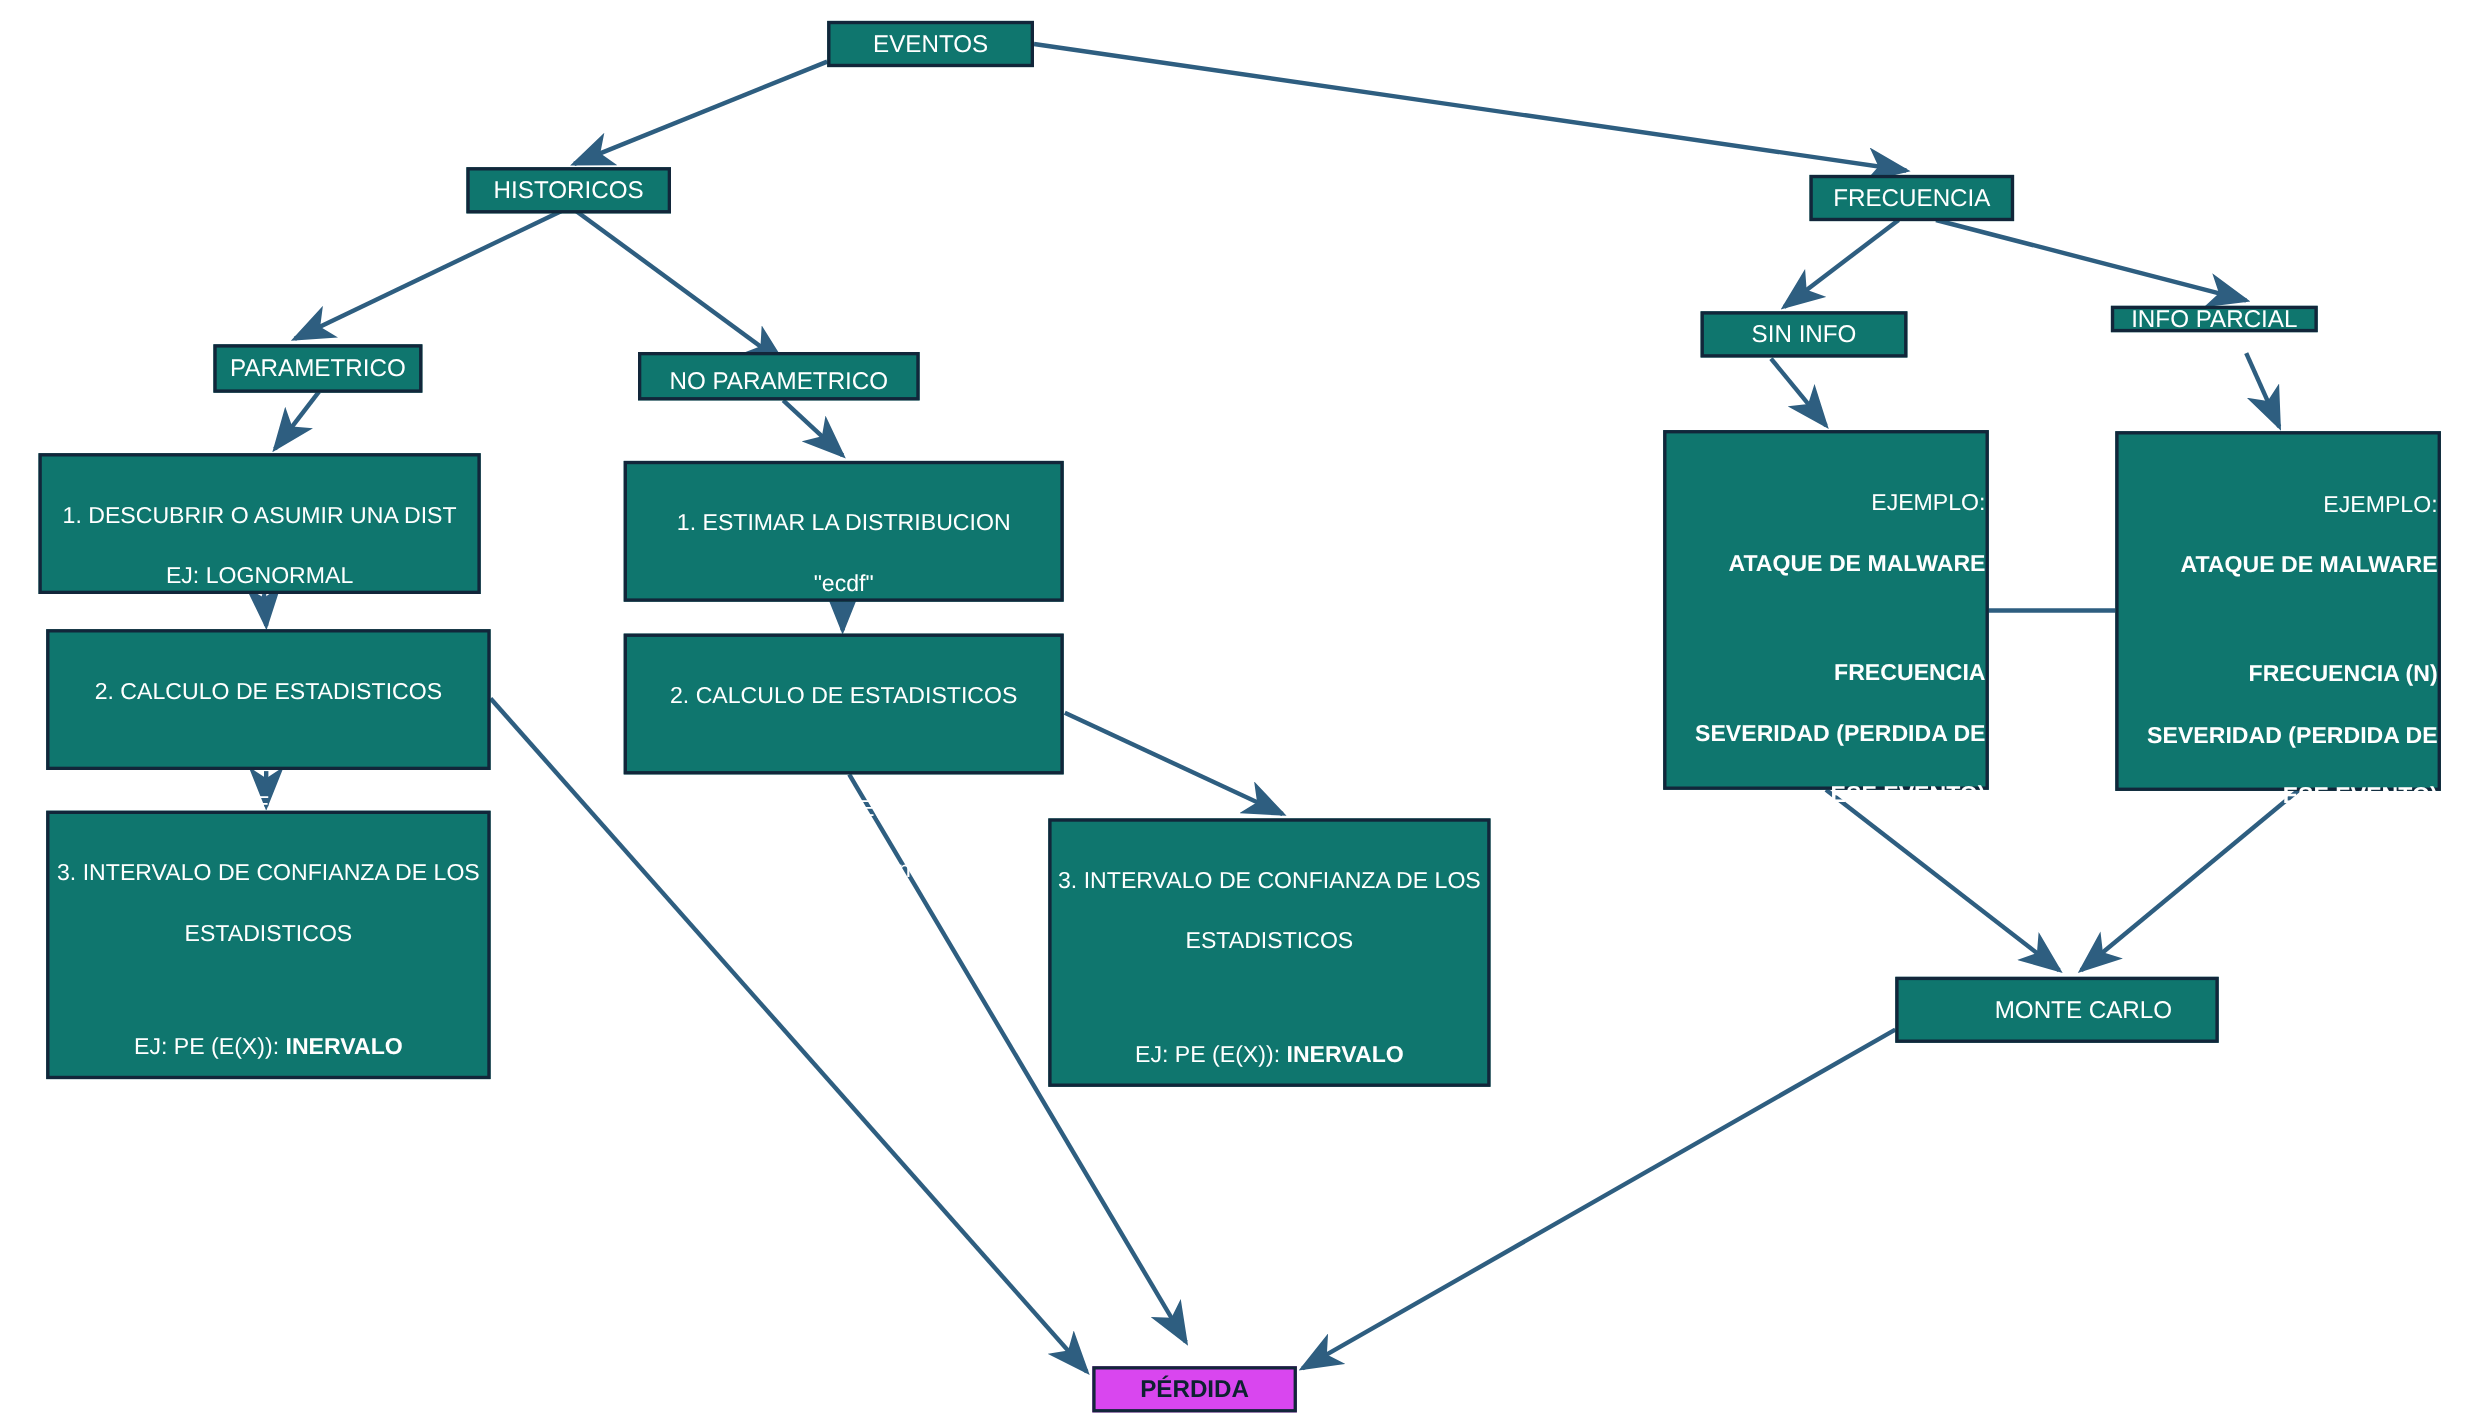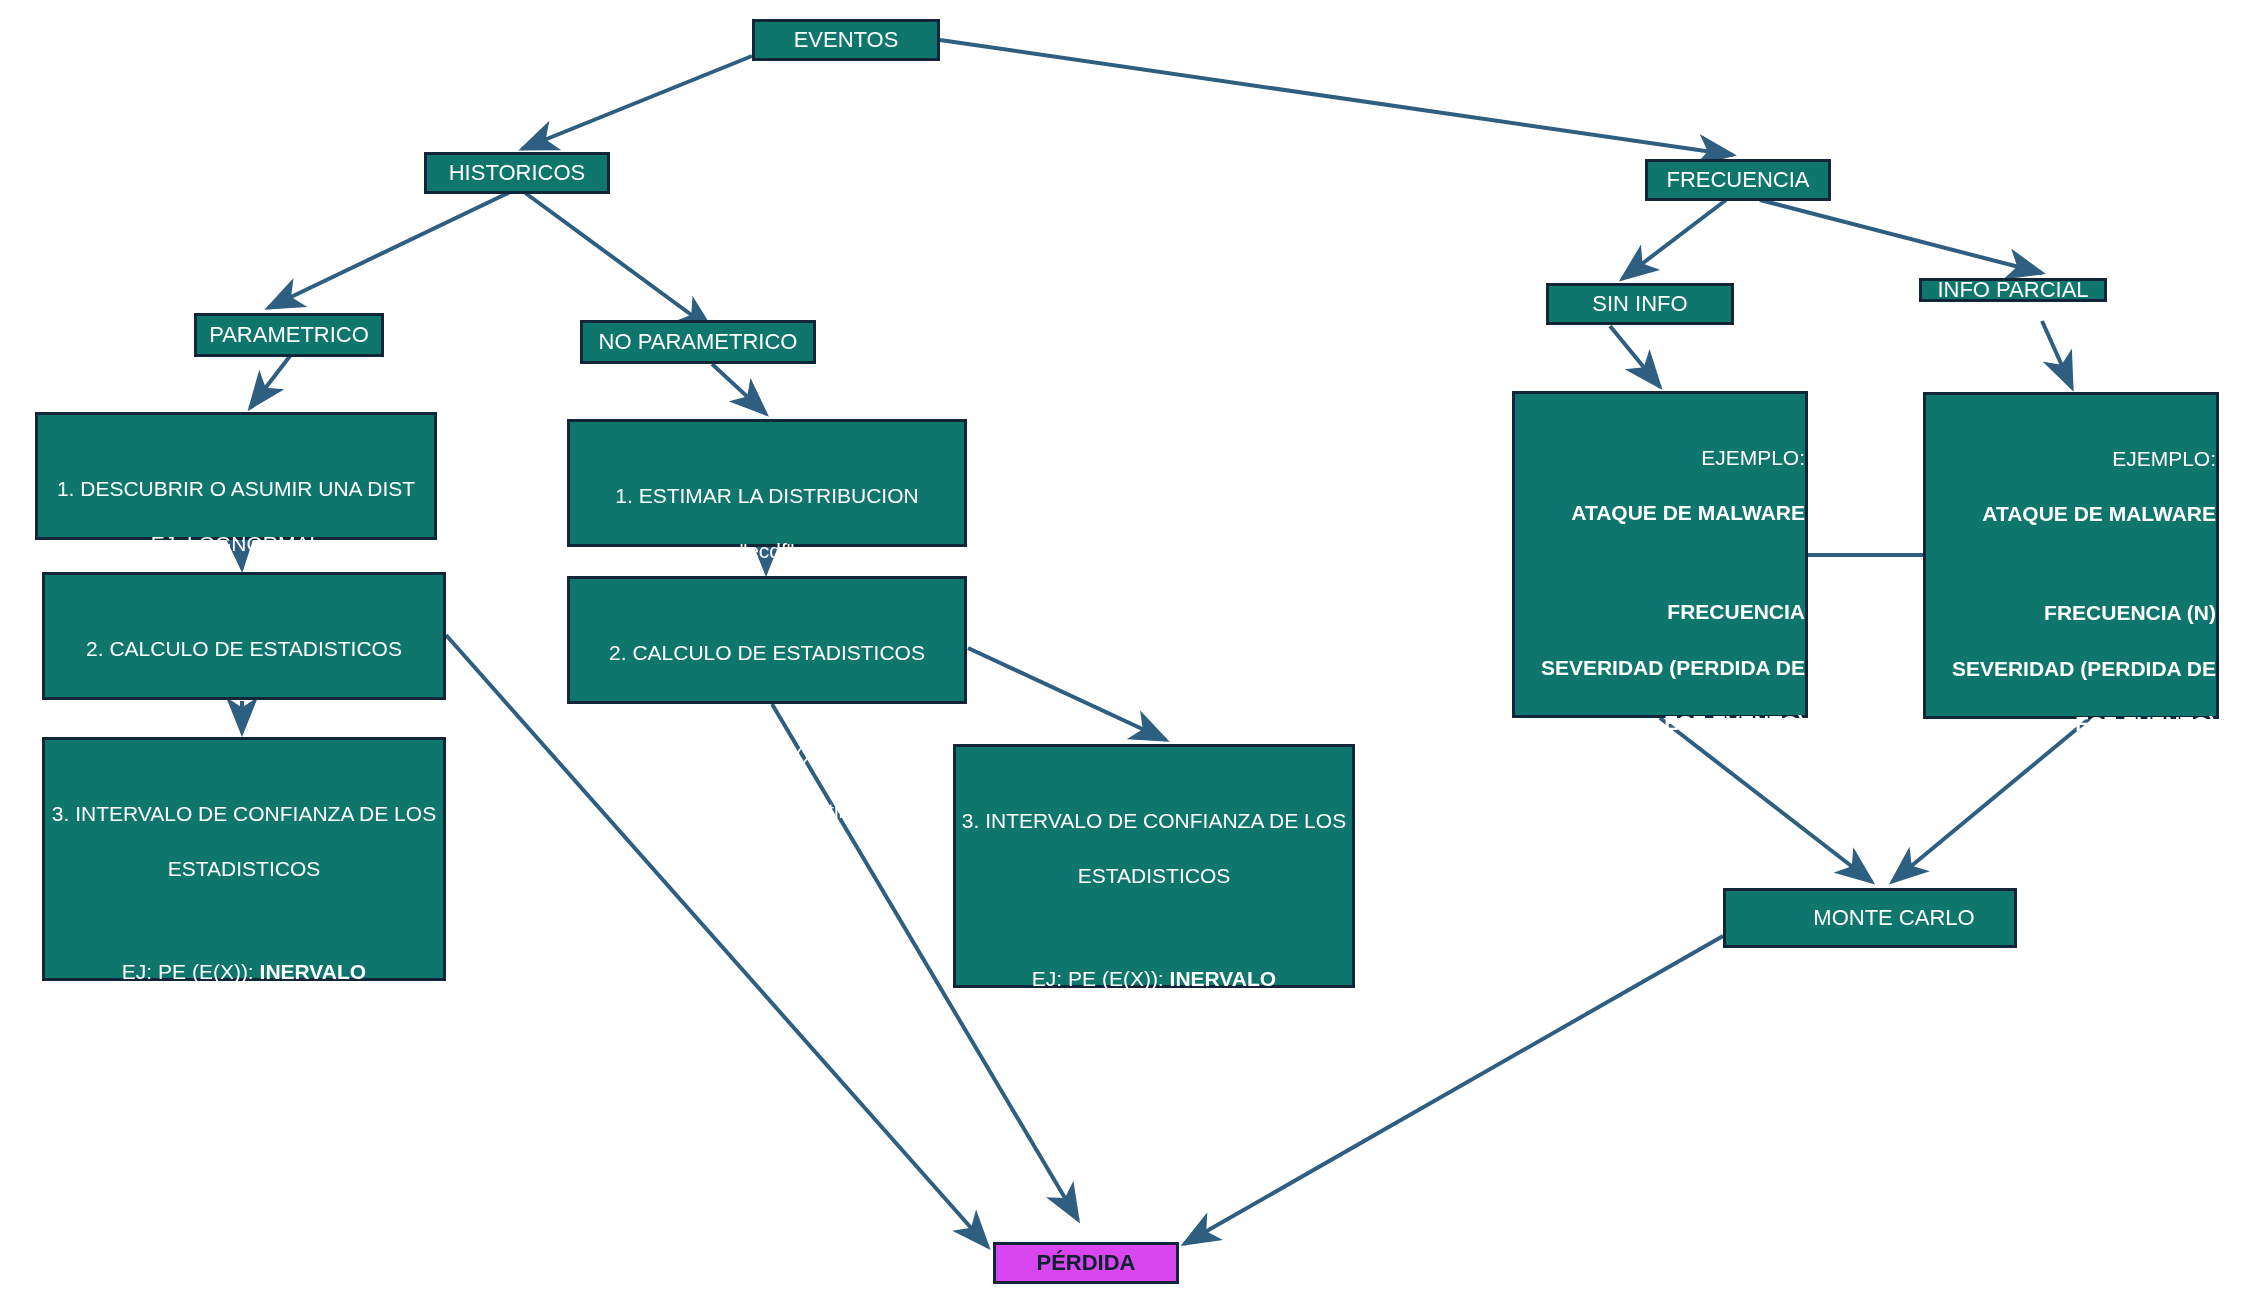--- a/index.html
+++ b/index.html
@@ -48,21 +48,21 @@
   }
   .t-med     { font-size: 22px; }
   .t-body    { font-size: 21px; }
   .bold      { font-weight: bold; }
   .node.highlight {
     background: #d946ef;
     border: 3px solid #12263A;
     color: #0E2230;
     margin-top: 16px;
   }
-  .pad-top { padding-top: 32px; }
+  .pad-top { padding-top: 12px; }
   .pad-top2 { padding-top: 22px; text-align: right; }
   .blk { display: block; }
   .spacer { display: block; height: 20px; }
   .spacer-sm { display: block; height: 16px; }
   .spacer-lg { display: block; height: 34px; }
 </style>
 </head>
 <body>
 
 <div id="canvas">
@@ -124,21 +124,21 @@
   </div>
 
   <div class="node" style="left:1645px; top:159px; width:186px; height:42px;">
     <span class="node-label t-med">FRECUENCIA</span>
   </div>
 
   <div class="node" style="left:194px; top:313px; width:190px; height:44px;">
     <span class="node-label t-med">PARAMETRICO</span>
   </div>
 
-  <div class="node" style="left:580px; top:320px; width:236px; height:44px;">
+  <div class="node" style="left:580px; top:320px; width:256px; height:44px;align-items:flex-end;">
     <span class="node-label t-med">NO PARAMETRICO</span>
   </div>
 
   <div class="node" style="left:1530px; top:283px; width:188px; height:42px;margin-left:16px;">
     <span class="node-label t-med">SIN INFO</span>
   </div>
 
   <div class="node" style="left:1919px; top:278px; width:188px; height:24px;">
     <span class="node-label t-med">INFO PARCIAL</span>
   </div>

